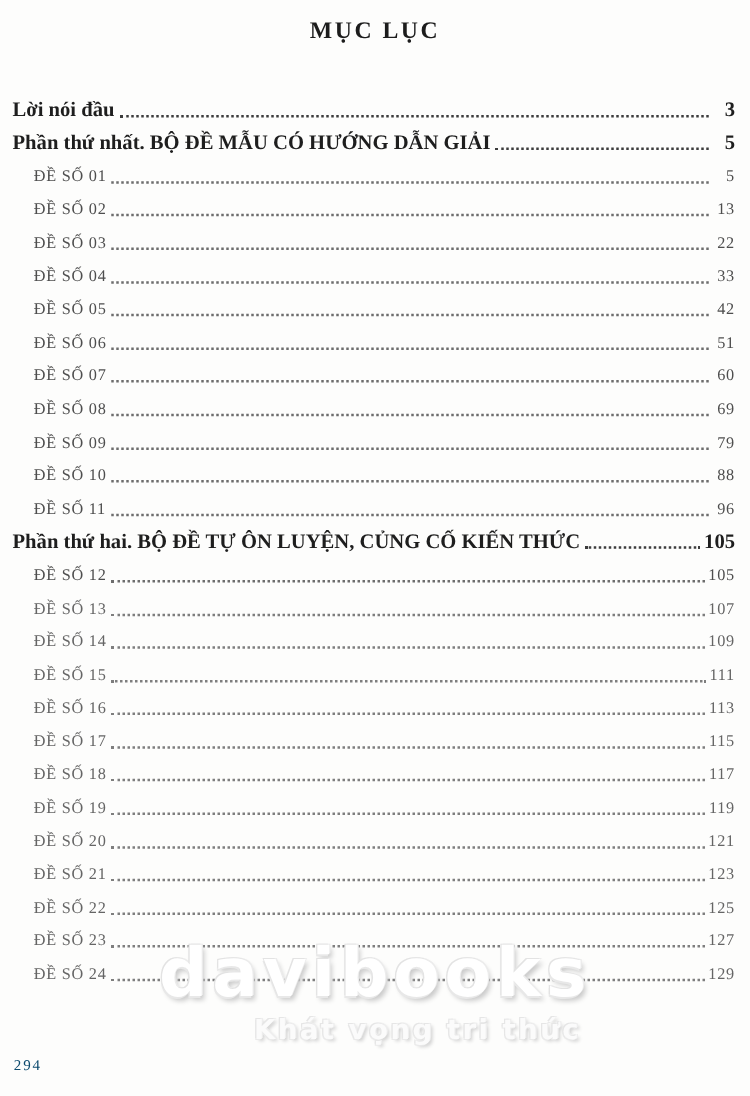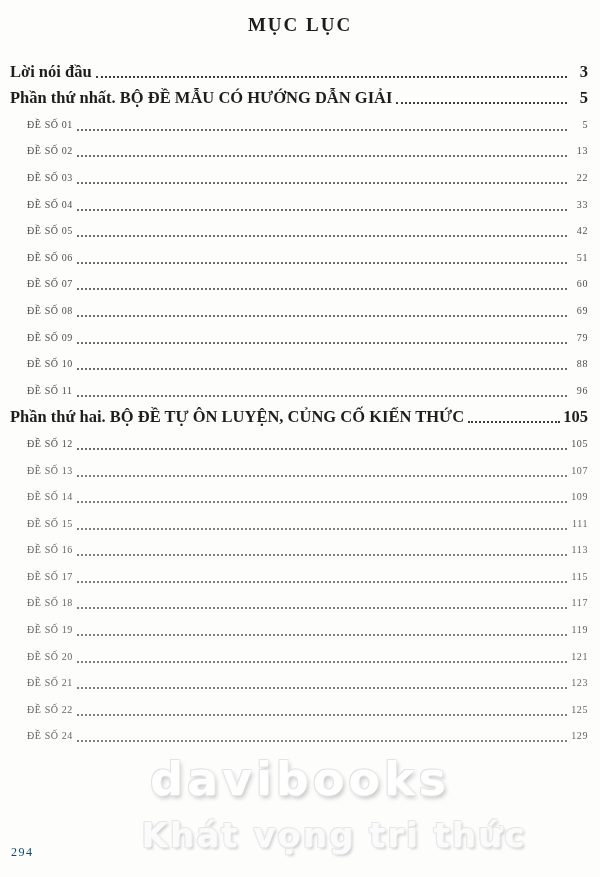--- a/index.html
+++ b/index.html
@@ -21,21 +21,21 @@
     left: 0;
     width: 100%;
     text-align: center;
     font-size: 19px;
     font-weight: bold;
     letter-spacing: 2px;
     color: #1c1c1c;
   }
   .toc-list {
     position: absolute;
-    top: 56px;
+    top: 72px;
     left: 10px;
     right: 12px;
   }
   .toc-row {
     display: flex;
     align-items: flex-end;
     height: 26.6px;
     line-height: 22px;
   }
   .toc-row .label {
@@ -54,21 +54,21 @@
   }
   .toc-row.section {
     font-weight: bold;
     font-size: 16.5px;
     color: #1e1e1e;
   }
   .toc-row.section .dots {
     border-bottom-color: #3c3c3c;
   }
   .toc-row.item {
-    font-size: 10px;
+    font-size: 13px;
     color: #4e4e4e;
     letter-spacing: 0.6px;
   }
   .toc-row.item .label {
     padding-left: 17px;
   }
   .toc-row.item .dots {
     border-bottom-color: #6d6d6d;
   }
   
@@ -82,44 +82,44 @@
     position: absolute;
     top: 750px;
     left: 0;
     width: 100%;
     text-align: center;
     pointer-events: none;
     font-family: "DejaVu Sans", "Liberation Sans", sans-serif;
     z-index: 5;
   }
   .watermark .brand {
-    font-size: 46px;
+    font-size: 54px;
     font-weight: bold;
     letter-spacing: 4px;
     color: #ffffff;
     text-shadow:
       -1px -1px 0 #e3e3e3,
        1px -1px 0 #ececec,
       -1px  1px 0 #e8e8e8,
        2px  3px 4px #c9c9c9;
     line-height: 58px;
   }
   .watermark .slogan {
-    font-size: 34px;
+    font-size: 22px;
     font-weight: bold;
     letter-spacing: 2px;
     padding-left: 68px;
     color: #fbfbfb;
     text-shadow:
       -1px -1px 0 #e6e6e6,
        1px -1px 0 #eeeeee,
       -1px  1px 0 #eaeaea,
        2px  2px 3px #cfcfcf;
     line-height: 30px;
-    margin-top: 12px;
+    margin-top: 2px;
   }
   .footer-page-number {
     position: absolute;
     left: 11px;
     top: 845px;
     font-size: 12px;
     letter-spacing: 1.5px;
     color: #0c4a6e;
   }
 </style>
@@ -248,20 +248,25 @@
     <span class="label">ĐỀ SỐ 21</span>
     <span class="dots"></span>
     <span class="pagenum">123</span>
   </div>
     <div class="toc-row item">
     <span class="label">ĐỀ SỐ 22</span>
     <span class="dots"></span>
     <span class="pagenum">125</span>
   </div>
     <div class="toc-row item">
+    <span class="label">ĐỀ SỐ 23</span>
+    <span class="dots"></span>
+    <span class="pagenum">127</span>
+  </div>
+    <div class="toc-row item">
     <span class="label">ĐỀ SỐ 24</span>
     <span class="dots"></span>
     <span class="pagenum">129</span>
   </div>
   </div>
 
 <div class="watermark">
   <div class="brand">davibooks</div>
   <div class="slogan">Khát vọng tri thức</div>
 </div>

